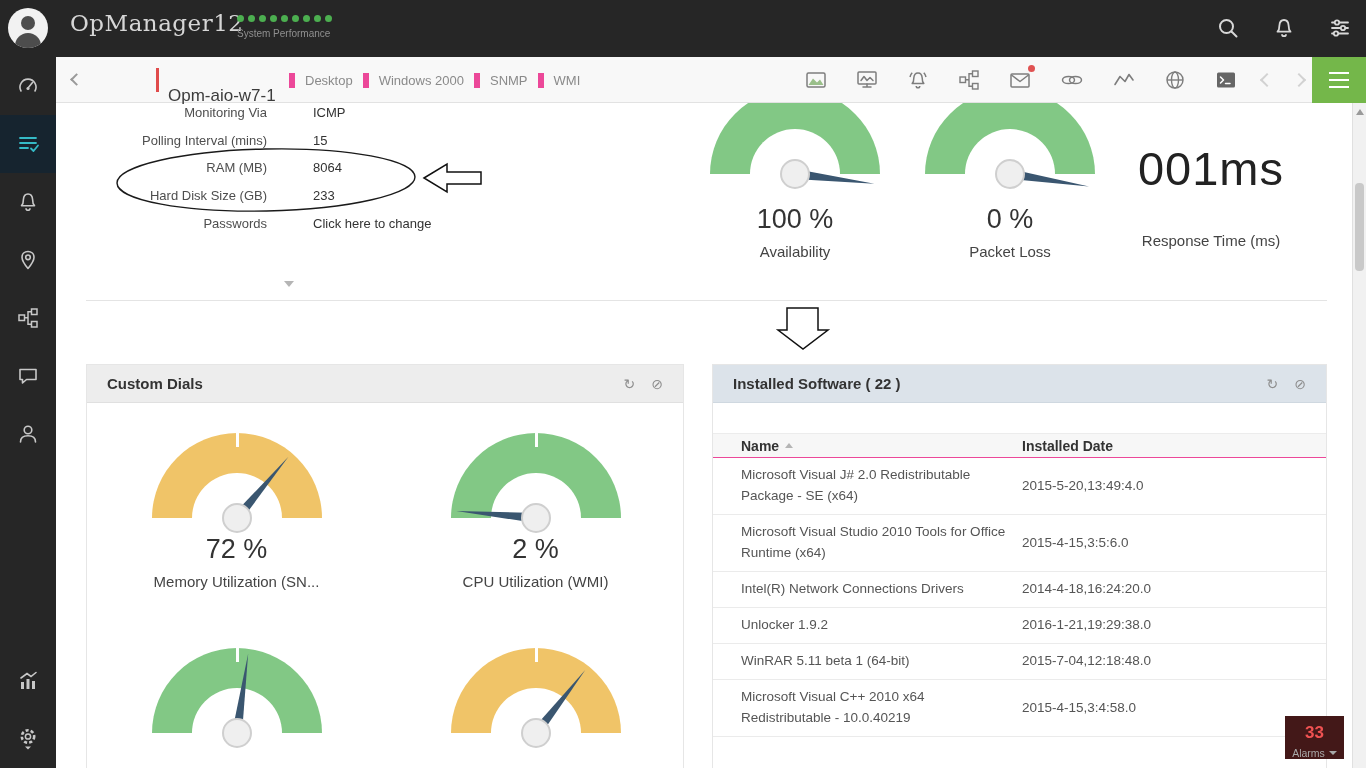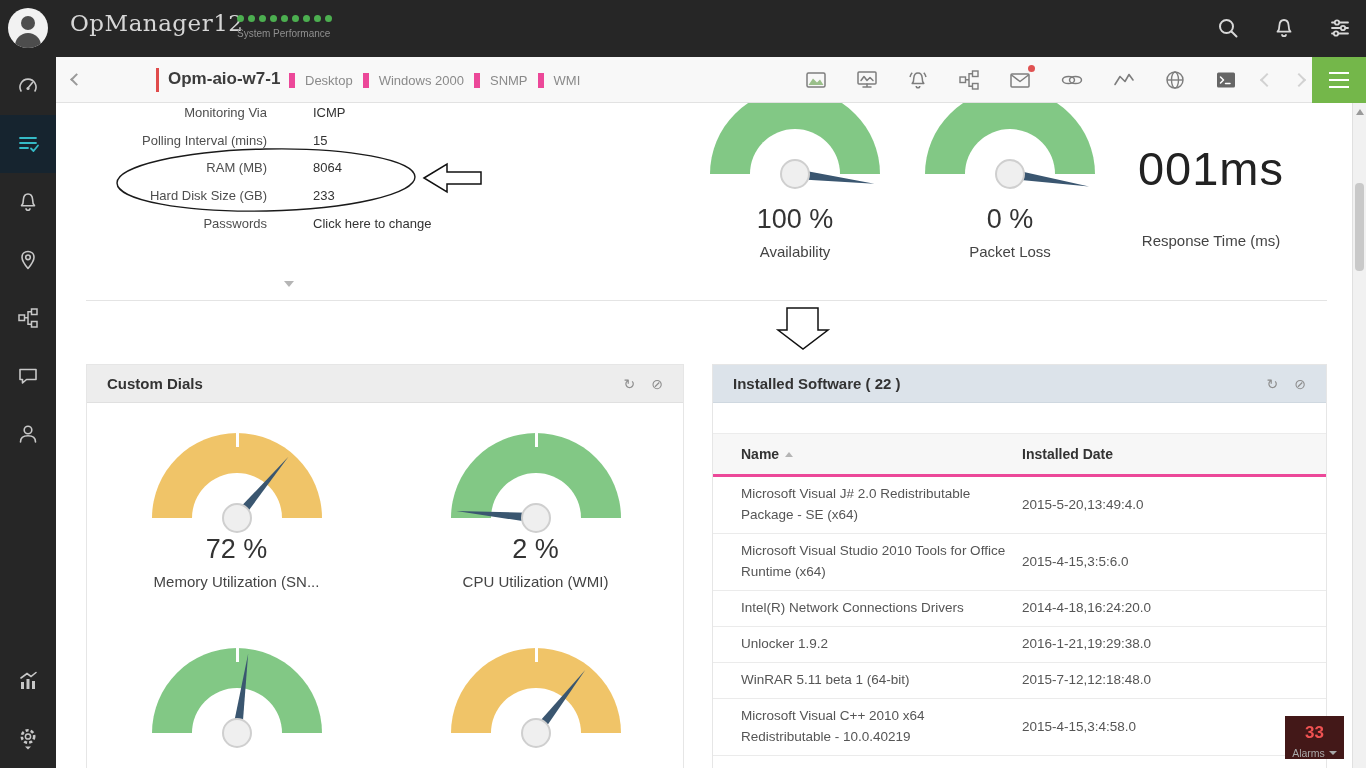--- a/index.html
+++ b/index.html
@@ -21,21 +21,21 @@
   
   .sidebar { position:absolute; left:0; top:57px; width:56px; height:711px; background:#262626; z-index:5; display:flex; flex-direction:column; }
   .side-item { width:56px; height:58px; display:flex; align-items:center; justify-content:center; cursor:pointer; }
   .side-item.selected { background:#16242f; }
   .side-spacer { flex:1; }
 
   
   .device-bar { position:absolute; left:56px; top:57px; width:1310px; height:46px; background:#f8f8f8; border-bottom:1px solid #e2e2e2; z-index:5; }
   .back-chev { position:absolute; left:16px; top:18px; width:9px; height:9px; border-left:2px solid #9a9a9a; border-bottom:2px solid #9a9a9a; transform:rotate(45deg); cursor:pointer; }
   .accent-bar { position:absolute; left:100px; top:11px; width:3px; height:24px; background:#e04b4b; }
-  .device-name { position:absolute; left:112px; top:12px; font-size:17px; font-weight:bold; color:#3c3c3c; }
+  .device-name { position:absolute; left:112px; top:29px; font-size:17px; font-weight:normal; color:#3c3c3c; }
   .meta { position:absolute; left:233px; top:16px; display:flex; }
   .meta-item { font-size:13px; color:#8a8a8a; padding:0 10px; border-left:6px solid #ec4899; line-height:15px; }
   .bar-icons { position:absolute; right:128px; top:11px; display:flex; gap:27px; align-items:center; }
   .bar-icons span { display:inline-flex; cursor:pointer; position:relative; }
   .nav-chevs { position:absolute; right:62px; top:18px; display:flex; gap:22px; }
   .nchev { width:10px; height:10px; border-left:2px solid #d2d2d2; border-bottom:2px solid #d2d2d2; cursor:pointer; }
   .nchev.left { transform:rotate(45deg); }
   .nchev.right { transform:rotate(-135deg); }
   .menu-btn { position:absolute; right:0; top:0; width:54px; height:46px; background:#74b74a; display:flex; flex-direction:column; align-items:center; justify-content:center; gap:5px; cursor:pointer; }
   .menu-btn i { display:block; width:20px; height:2px; background:#fff; }
@@ -77,21 +77,21 @@
   .panel-software { left:656px; width:615px; }
   .panel-header { height:38px; display:flex; align-items:center; justify-content:space-between; padding:0 20px; }
   .panel-header.grey { background:#ededed; border-bottom:1px solid #e0e0e0; }
   .panel-header.blue { background:#dce3ea; border-bottom:1px solid #cfd8e0; }
   .panel-title { font-size:15px; font-weight:bold; color:#333; }
   .panel-actions { display:flex; gap:16px; }
   .panel-actions span { font-size:14px; color:#8e8e8e; cursor:pointer; }
 
   .dials-grid { display:grid; grid-template-columns:299px 299px; row-gap:58px; padding-top:30px; justify-items:center; }
 
-  .thead { margin-top:30px; height:44px; background:#f7f7f7; display:flex; align-items:center; padding-left:28px; border-top:1px solid #ececec; border-bottom:3px solid #ec4899; }
+  .thead { margin-top:30px; height:25px; background:#f7f7f7; display:flex; align-items:center; padding-left:28px; border-top:1px solid #ececec; border-bottom:1px solid #ec4899; }
   .th { font-size:14px; font-weight:bold; color:#333; }
   .th.name { width:281px; display:flex; align-items:center; gap:6px; cursor:pointer; }
   .sort-up { width:0; height:0; border-left:4px solid transparent; border-right:4px solid transparent; border-bottom:5px solid #b5b5b5; }
   .trow { display:flex; align-items:center; padding-left:28px; border-bottom:1px solid #ebebeb; cursor:pointer; }
   .trow.tall { height:57px; } .trow.short { height:36px; }
   .td { font-size:13.5px; color:#555; line-height:1.55; }
   .td.name { width:281px; padding-right:16px; }
 
   
   .alarm-box { position:absolute; left:1285px; top:716px; width:59px; height:43px; background:#431818; z-index:7; text-align:center; cursor:pointer; }
@@ -428,21 +428,21 @@
     <div class="trow short">
         <span class="td name">Intel(R) Network Connections Drivers</span>
         <span class="td date">2014-4-18,16:24:20.0</span>
       </div>
     <div class="trow short">
         <span class="td name">Unlocker 1.9.2</span>
         <span class="td date">2016-1-21,19:29:38.0</span>
       </div>
     <div class="trow short">
         <span class="td name">WinRAR 5.11 beta 1 (64-bit)</span>
-        <span class="td date">2015-7-12,12:18:48.0</span>
+        <span class="td date">2015-7-04,12:18:48.0</span>
       </div>
     <div class="trow tall">
         <span class="td name">Microsoft Visual C++ 2010 x64 Redistributable - 10.0.40219</span>
         <span class="td date">2015-4-15,3:4:58.0</span>
       </div>
   </div>
 </div>
 
 <div class="alarm-box">
   <div class="alarm-count">33</div>

